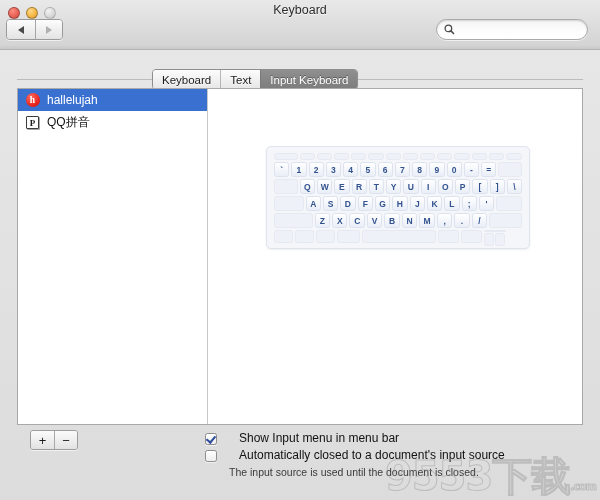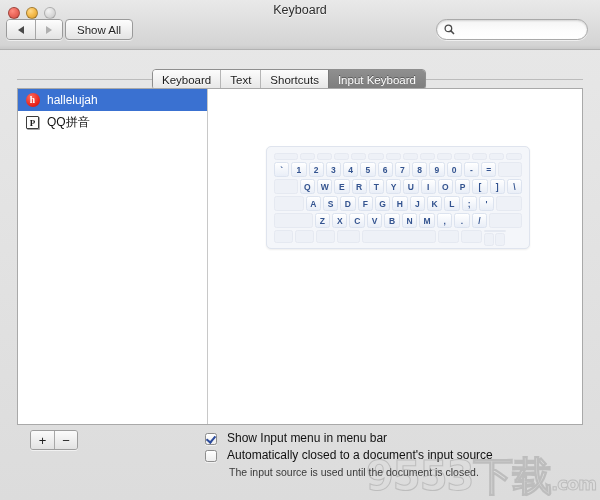--- a/index.html
+++ b/index.html
@@ -203,36 +203,36 @@
     background:linear-gradient(#ffffff 0%, #ededed 100%);
     box-shadow:0 1px 0 rgba(255,255,255,.6);
     position:relative;
   }
   .cb.on:after {
     content:""; position:absolute; left:2px; top:0px;
     width:4px; height:7px;
     border-right:2px solid #2c4b9b; border-bottom:2px solid #2c4b9b;
     transform:rotate(40deg);
   }
-  .cb-label { margin-left:10px; font-size:12px; color:#111; line-height:13px; }
+  .cb-label { margin-left:22px; font-size:12px; color:#111; line-height:13px; }
   #hint {
     margin-left:24px; margin-top:1px;
     font-size:10.5px; color:#3a3a3a;
   }
 
   
   #watermark {
     position:absolute; right:4px; bottom:-4px;
     font-size:40px; font-weight:bold; letter-spacing:-1px;
     color:rgba(255,255,255,0);
     -webkit-text-stroke:1px rgba(150,150,150,.45);
     font-family:"DejaVu Sans", sans-serif;
     pointer-events:none; white-space:nowrap;
   }
-  #watermark small { font-size:18px; -webkit-text-stroke:1px rgba(150,150,150,.45); }
+  #watermark small { font-size:11px; -webkit-text-stroke:1px rgba(150,150,150,.45); }
 </style>
 </head>
 <body>
 
 <div id="window">
 
   <div id="titlebar">
     <div class="traffic" id="tl-close"></div>
     <div class="traffic" id="tl-min"></div>
     <div class="traffic" id="tl-zoom"></div>
@@ -241,39 +241,37 @@
 
     <div id="nav">
       <div class="navseg">
         <span class="tri tri-l"></span>
       </div>
       <div class="navseg">
         <span class="tri tri-r"></span>
       </div>
     </div>
 
-    <div id="showall">Show All</div>
 
     <div id="search">
       <span id="search-icon">
         <svg width="11" height="11" viewBox="0 0 11 11">
           <circle cx="4.4" cy="4.4" r="3.3" fill="none" stroke="#4a4a4a" stroke-width="1.3"></circle>
           <line x1="6.9" y1="6.9" x2="10" y2="10" stroke="#4a4a4a" stroke-width="1.5"></line>
         </svg>
       </span>
       <input id="search-input" type="text" placeholder="" style="">
     </div>
   </div>
 
   <div id="tabbar">
     <div id="tabline"></div>
     <div id="tabs">
       <div class="tab">Keyboard</div>
       <div class="tab">Text</div>
-      <div class="tab">Shortcuts</div>
       <div class="tab active">Input Keyboard</div>
     </div>
   </div>
 
   <div id="panel">
 
     <div id="list">
       <div class="row sel">
         <span class="ico">
           <span class="ico-h">h</span>

